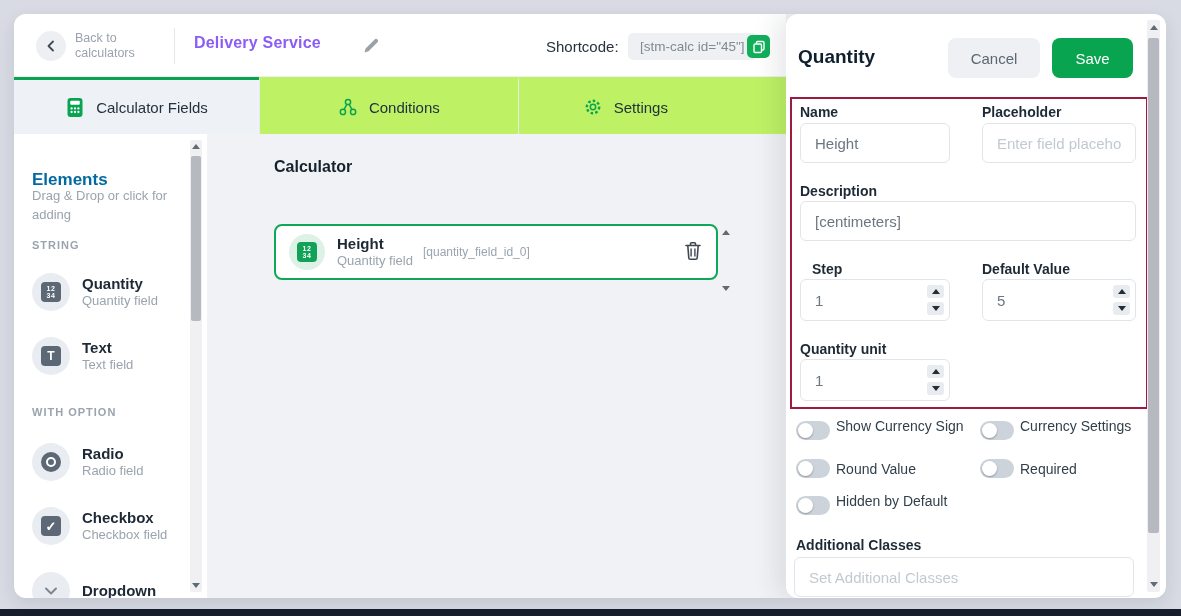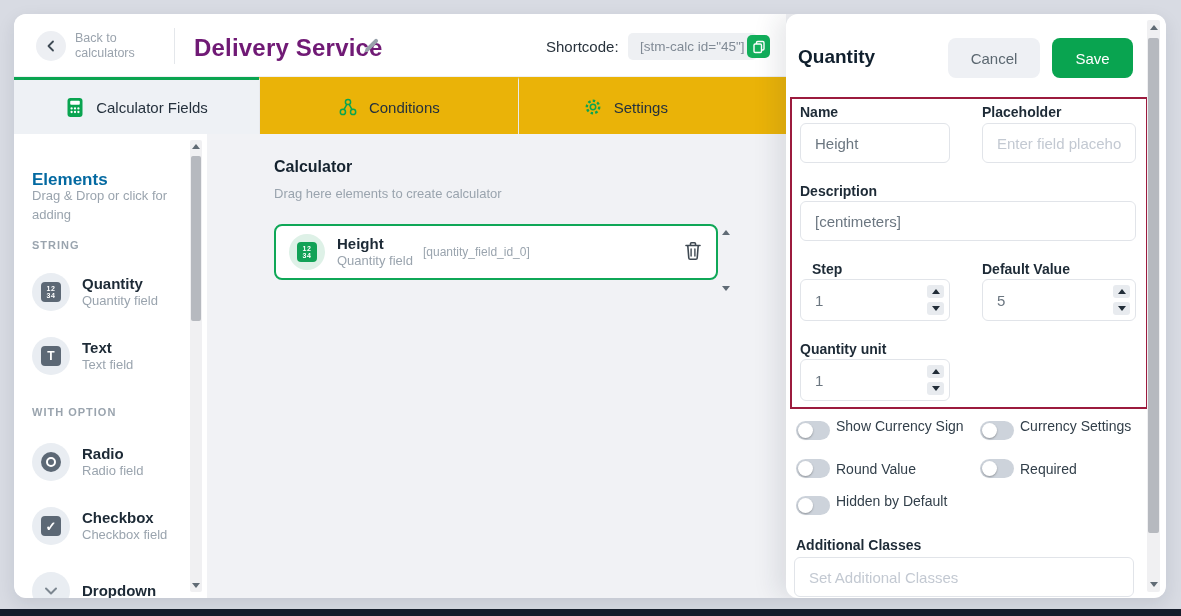--- a/index.html
+++ b/index.html
@@ -10,30 +10,30 @@
 
   .app { position:absolute; left:14px; top:14px; width:1152px; height:584px; background:#f1f2f5;
          border-radius:12px; box-shadow:0 6px 18px rgba(20,30,50,.10); overflow:hidden; }
 
   
   .header { position:absolute; left:0; top:0; width:772px; height:62px; background:#fff; }
   .back-btn { position:absolute; left:22px; top:17px; width:30px; height:30px; border-radius:50%;
               background:#edeff3; display:flex; align-items:center; justify-content:center; cursor:pointer; }
   .back-label { position:absolute; left:61px; top:17px; width:66px; font-size:12.5px; line-height:15px; color:#9aa3ad; }
   .hdr-divider { position:absolute; left:160px; top:14px; width:1px; height:36px; background:#e4e7eb; }
-  .app-title { position:absolute; left:180px; top:20px; font-size:24px; font-weight:700; color:#701a75; letter-spacing:.2px; }
+  .app-title { position:absolute; left:180px; top:20px; font-size:16px; font-weight:700; color:#8b5cf6; letter-spacing:.2px; }
   .edit-icon { position:absolute; left:348px; top:22px; }
   .shortcode-label { position:absolute; left:532px; top:24px; font-size:15px; color:#28323c; }
   .shortcode-pill { position:absolute; left:614px; top:19px; height:27px; padding:0 12px; background:#eef0f3;
                     border-radius:5px; font-size:13.5px; color:#808a95; display:flex; align-items:center; }
   .copy-btn { position:absolute; left:733px; top:21px; width:23px; height:23px; border-radius:5px;
               background:#12af5b; display:flex; align-items:center; justify-content:center; cursor:pointer; }
 
   
-  .tabs { position:absolute; left:0; top:62px; width:772px; height:58px; background:#eab308; display:flex;
+  .tabs { position:absolute; left:0; top:62px; width:772px; height:58px; background:#bef264; display:flex;
           border-top:1px solid #eef0f3; }
   .tab { height:100%; display:flex; align-items:center; justify-content:center; gap:11px;
          font-size:15px; color:#25313d; cursor:pointer; border-top:3px solid transparent; }
   .tab.active { width:288px; background:#eef1f5; border-top:3px solid #0aa450; }
   .tab.t2 { width:304px; border-left:1px solid #e8eaee; }
   .tab.t3 { width:304px; border-left:1px solid #e8eaee; justify-content:flex-start; padding-left:64px; }
 
   
   .sidebar { position:absolute; left:0; top:120px; width:193px; height:464px; background:#fff;
              border-bottom-left-radius:12px; }
@@ -238,21 +238,20 @@
 
       <div class="vscroll" style="left:176px; top:6px; width:12px; height:452px;">
         <span class="arr-up" style="top:4px"></span>
         <div class="vthumb" style="top:16px; height:165px;"></div>
         <span class="arr-dn" style="bottom:4px"></span>
       </div>
     </div>
 
     <div class="canvas">
       <div class="cv-title">Calculator</div>
-      <div class="cv-sub">Drag here elements to create calculator</div>
 
       <div class="field-card">
         <div class="fc-ic">
           <div class="glyph-sq green">
             <span class="qty-digits">12</span>
             <span class="qty-digits">34</span>
           </div>
         </div>
         <div class="fc-texts">
           <div class="fc-name">Height</div>

